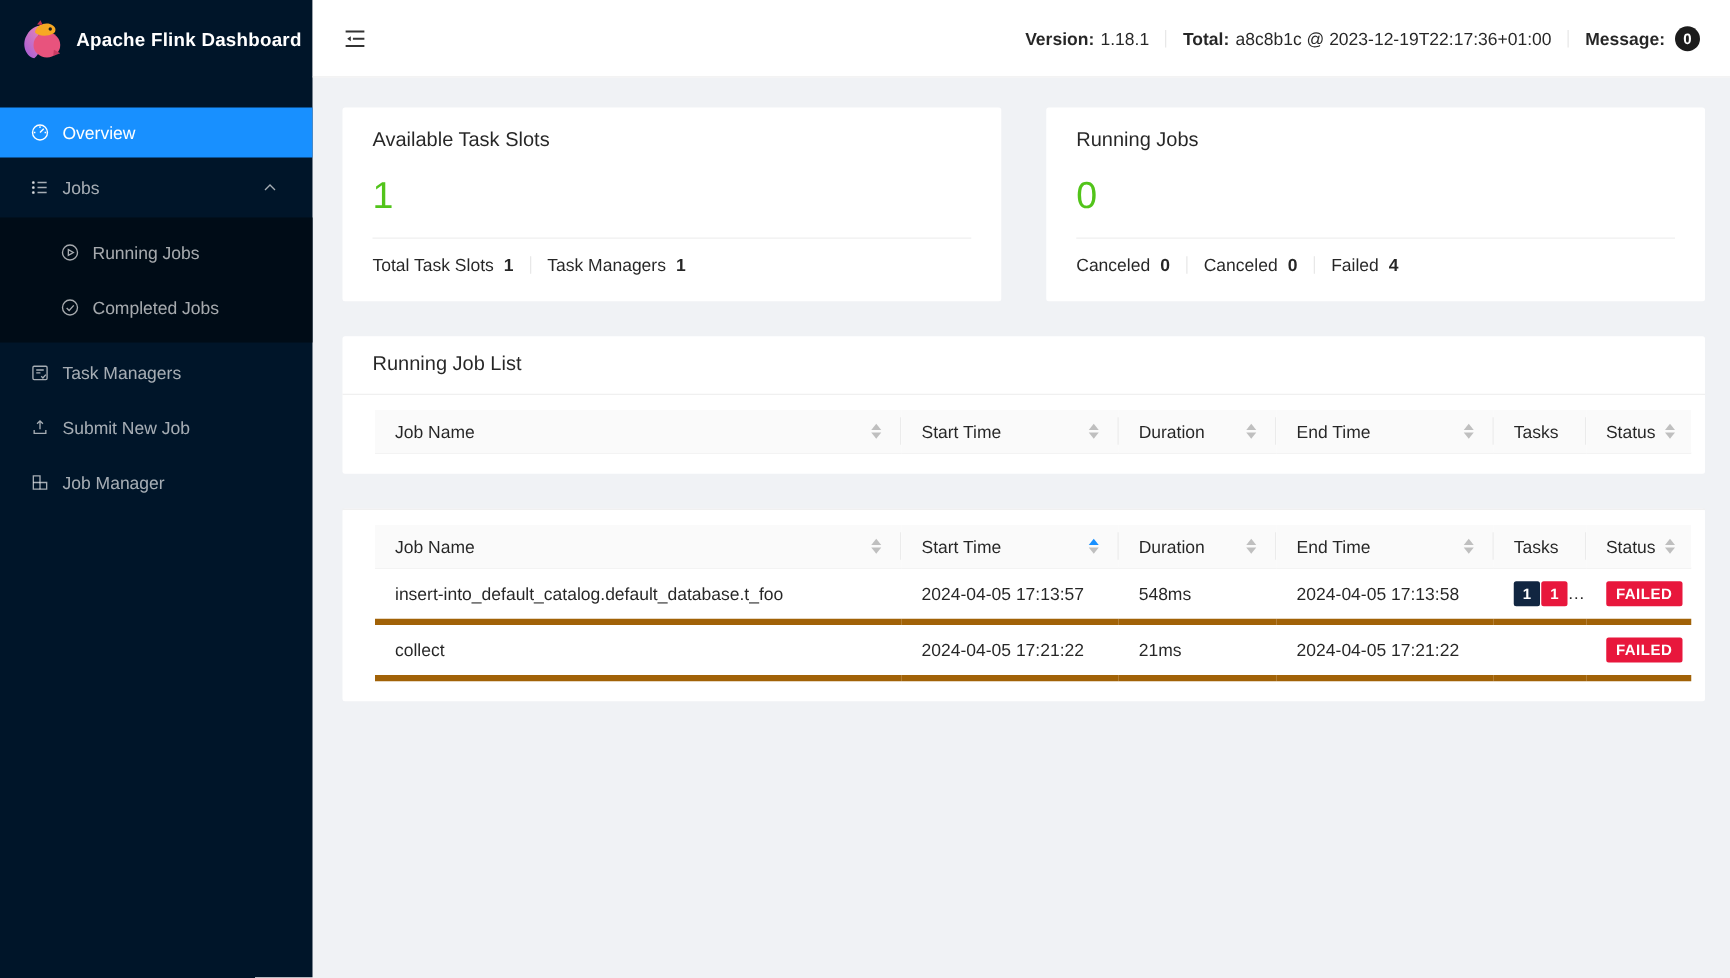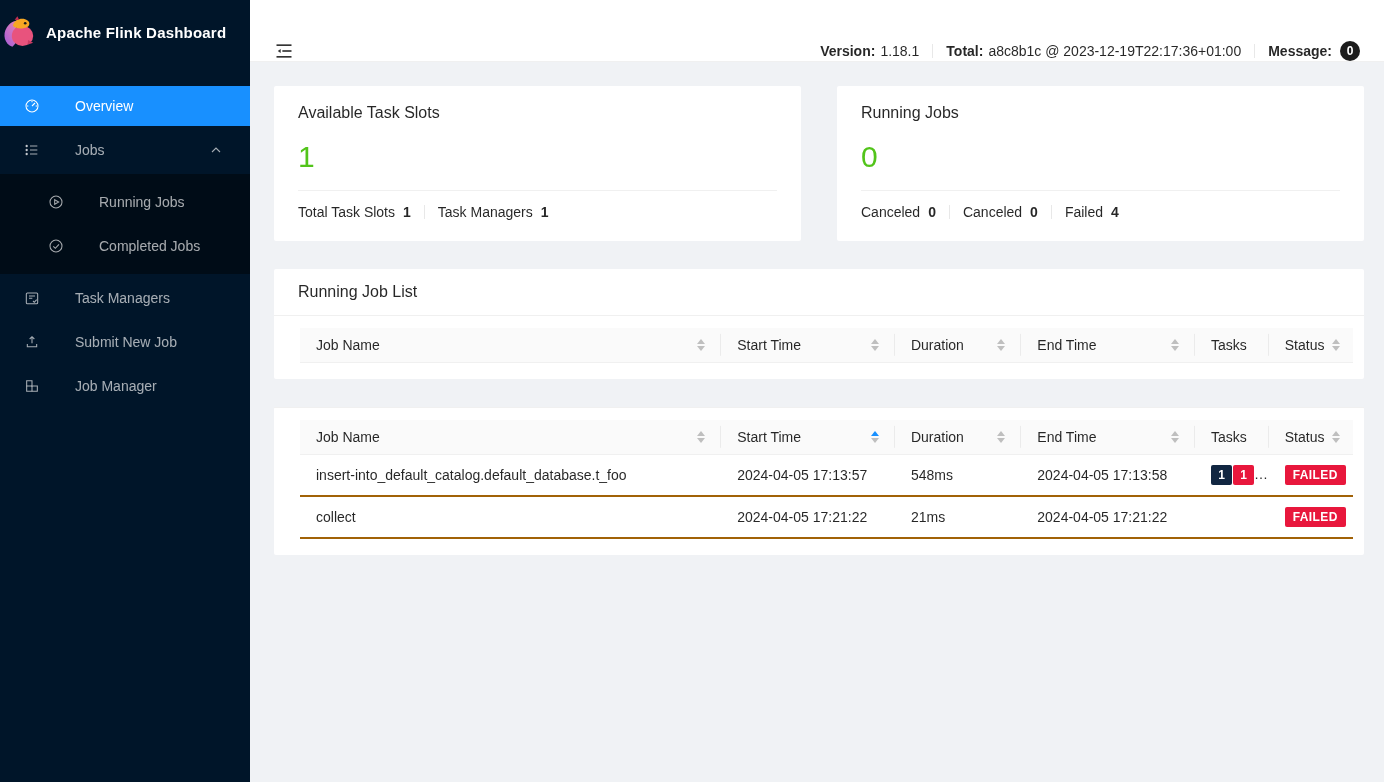--- a/index.html
+++ b/index.html
@@ -4,34 +4,34 @@
 <style>
   * { margin:0; padding:0; box-sizing:border-box; }
   html,body { width:1384px; height:782px; overflow:hidden; }
   body {
     font-family:"Liberation Sans", sans-serif;
     font-size:14px; color:rgba(0,0,0,0.85);
     background:#f0f2f5; display:flex;
   }
   
   .sidebar { width:250px; min-width:250px; background:#001529; height:100%; color:rgba(255,255,255,0.65); }
-  .logo-row { height:64px; display:flex; align-items:center; }
+  .logo-row { height:64px; display:flex; align-items:center; padding-left:15px; }
   .logo-row svg { width:36px; height:36px; }
   .logo-title { color:#fff; font-weight:bold; font-size:15px; margin-left:10px; letter-spacing:.2px; }
   .menu { margin-top:22px; }
-  .menu-item { height:40px; display:flex; align-items:center; padding:0 16px 0 24px; cursor:pointer; margin:4px 0; font-size:14px;gap:25px; }
+  .menu-item { height:40px; display:flex; align-items:center; padding:0 16px 0 24px; cursor:pointer; margin:4px 0; font-size:14px; }
   .menu-item .mi-icon { width:16px; height:16px; margin-right:10px; display:inline-flex; }
   .menu-item .mi-icon svg { width:16px; height:16px; stroke:currentColor; fill:none; stroke-width:1.6; }
   .menu-item.selected { background:#1890ff; color:#fff; }
   .menu-item .chevron { margin-left:auto; }
   .submenu { background:#000c17; padding:4px 0; }
   .submenu .menu-item { padding-left:48px; }
   
   .main { flex:1; display:flex; flex-direction:column; height:100%; overflow:hidden; }
-  .topbar { height:62px; background:#fff; display:flex; align-items:flex-end; padding:0 24px; border-bottom:1px solid #f0f0f0; }
+  .topbar { height:62px; background:#fff; display:flex; align-items:center; padding:0 24px; border-bottom:1px solid #f0f0f0; }
   .trigger { cursor:pointer; display:inline-flex; }
   .trigger svg { width:20px; height:20px; }
   .topbar-right { margin-left:auto; display:flex; align-items:center; font-size:14px; }
   .tb-label { font-weight:700; margin-right:5px; }
   .v-divider { width:1px; height:14px; background:#e8e8e8; margin:0 13px; }
   .msg-badge { background:#1c1c1c; color:#fff; min-width:20px; height:20px; border-radius:10px; display:inline-flex; align-items:center; justify-content:center; font-size:12px; padding:0 6px; margin-left:8px; font-weight:bold; }
   
   .content { flex:1; padding:24px 20px 0 24px; overflow:hidden; }
   .cards-row { display:flex; gap:36px; }
   .card { background:#fff; border-radius:2px; flex:1; height:155px; padding:18px 24px 16px 24px; }
@@ -48,21 +48,21 @@
   .table-wrap { padding:12px 11px 16px 26px; }
   table { width:100%; border-collapse:collapse; table-layout:fixed; }
   th { background:#fafafa; text-align:left; font-weight:500; padding:9px 16px; border-bottom:1px solid #f0f0f0; position:relative; }
   th:not(:last-child)::after { content:""; position:absolute; right:0; top:50%; transform:translateY(-50%); width:1px; height:1.6em; background:rgba(0,0,0,0.06); }
   .th-inner { display:flex; align-items:center; justify-content:space-between; }
   .sorter { display:inline-flex; flex-direction:column; margin-left:8px; }
   .caret { width:0; height:0; border-left:4px solid transparent; border-right:4px solid transparent; }
   .caret.up { border-bottom:5px solid #bfbfbf; margin-bottom:2px; }
   .caret.down { border-top:5px solid #bfbfbf; }
   .caret.active { border-bottom-color:#1890ff; }
-  td { padding:10px 16px; border-bottom:2px solid #a16207; font-size:14px; color:rgba(0,0,0,0.85); overflow:hidden; white-space:nowrap; text-overflow:ellipsis; }
+  td { padding:10px 16px; border-bottom:5px solid #a16207; font-size:14px; color:rgba(0,0,0,0.85); overflow:hidden; white-space:nowrap; text-overflow:ellipsis; }
   .empty-state { padding:34px 0 60px 0; text-align:center; }
   .empty-text { color:rgba(0,0,0,0.25); margin-top:8px; font-size:14px; }
   .task-badges { display:inline-flex; gap:1px; }
   .task-badge { min-width:21px; height:20px; line-height:20px; text-align:center; color:#fff; font-weight:700; font-size:12px; border-radius:2px; padding:0 4px; }
   .task-badge.total { background:#112641; }
   .task-badge.failed { background:#e8173c; }
   .status-badge { display:inline-block; background:#e8173c; color:#fff; font-weight:700; font-size:12px; padding:3px 8px; border-radius:2px; letter-spacing:.4px; }
   
   col.c-name{width:40%} col.c-start{width:16.5%} col.c-dur{width:12%} col.c-end{width:16.5%} col.c-tasks{width:7%} col.c-status{width:8%}
 </style>

